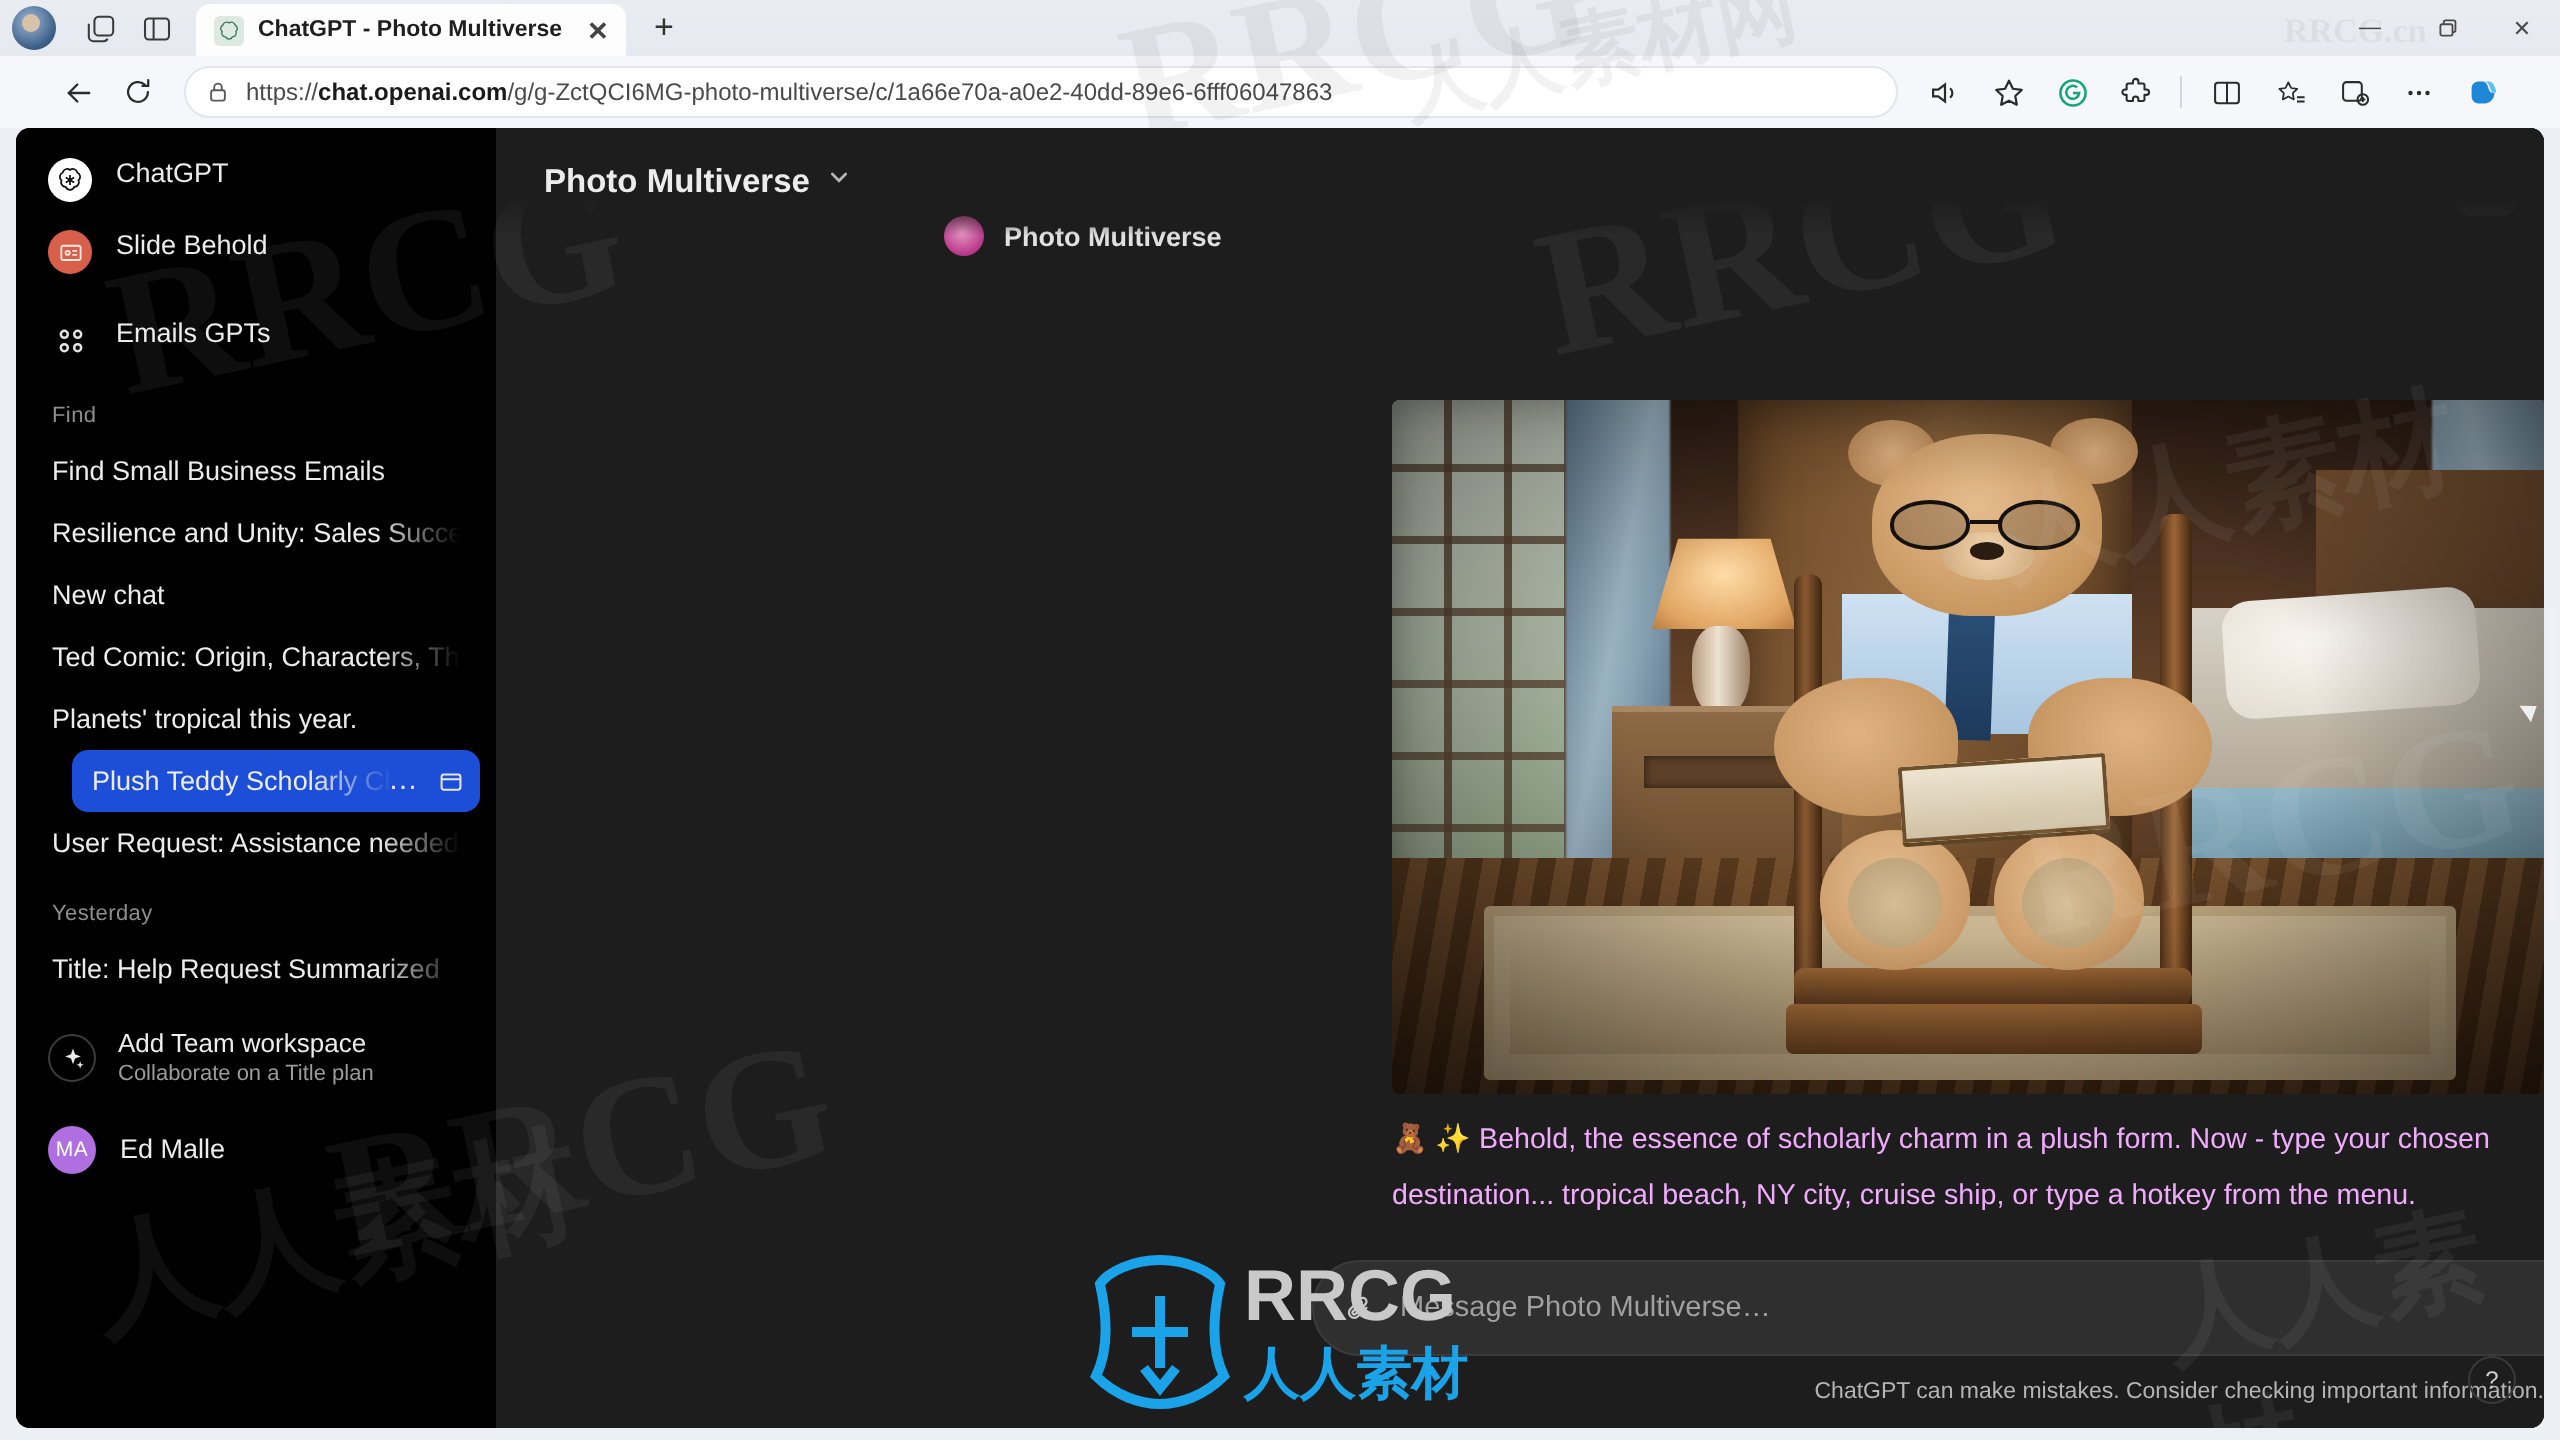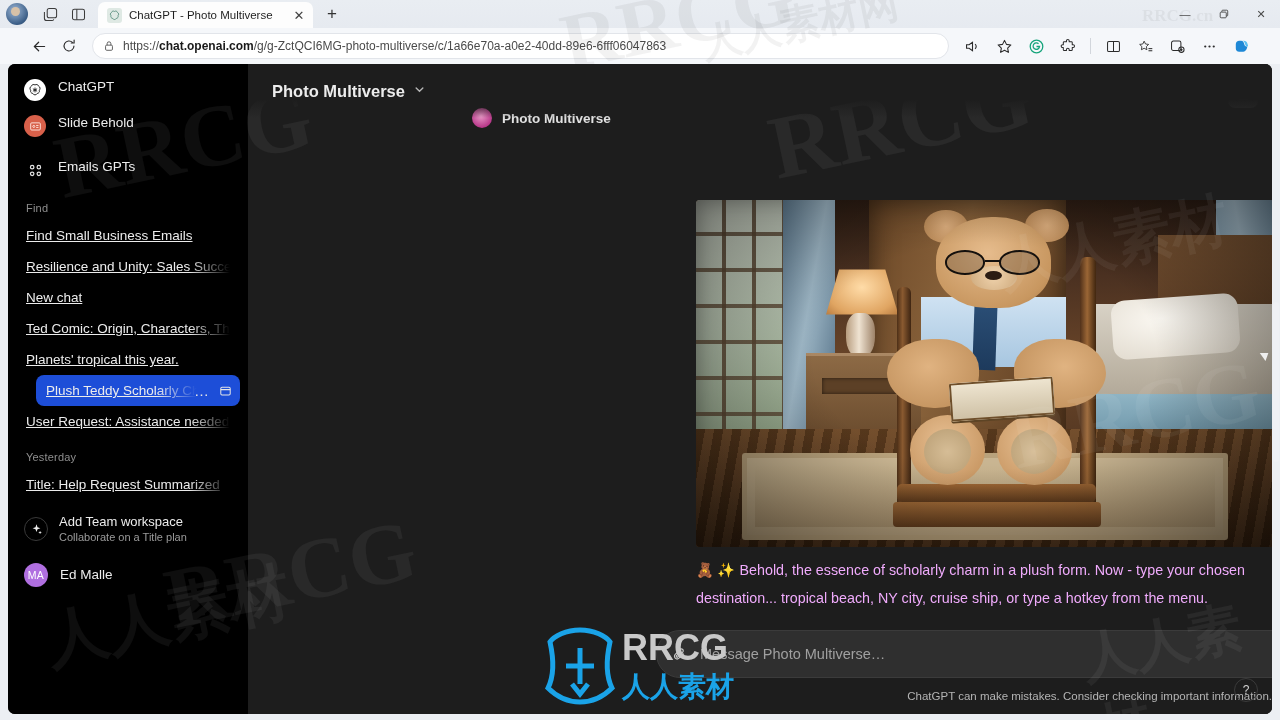--- a/index.html
+++ b/index.html
@@ -31,21 +31,21 @@
   .tb-icon-btn {
     width: 28px; height: 24px; margin-bottom: 2px;
     display: flex; align-items: center; justify-content: center;
     color: #3b3b3b; flex: 0 0 auto;
   }
   .tab {
     height: 26px; min-width: 215px; max-width: 240px;
     background: #fdfdfd; border-radius: 7px 7px 0 0;
     display: flex; align-items: center; gap: 7px;
     padding: 0 6px 0 9px; margin-left: 6px;
-    font-size: 11.5px; color: #1f1f1f; position: relative;
+    font-size: 11.5px; color: #1f1f1f; position: relative; font-weight: bold;
   }
   .tab-fav {
     width: 15px; height: 15px; border-radius: 3px;
     background: #dfe9e4; display:flex; align-items:center; justify-content:center;
     flex: 0 0 auto;
   }
   .tab-title { flex:1 1 auto; white-space: nowrap; overflow: hidden; text-overflow: ellipsis; }
   .tab-close { width: 16px; height:16px; display:flex;align-items:center;justify-content:center;
     font-size: 13px; color:#444; flex:0 0 auto;}
   .newtab { width: 26px; height: 24px; margin: 0 0 2px 6px;
@@ -97,21 +97,20 @@
     font-size: 11px; color: #8e8e8e; padding: 14px 18px 6px 18px; letter-spacing:.2px;
   }
   .chat-row {
     position: relative; margin: 0 8px; padding: 8px 10px; border-radius: 8px;
     font-size: 13.5px; color: #ececec; white-space: nowrap; overflow: hidden;
   }
   .chat-row .txt {
     display:block; overflow:hidden;
     -webkit-mask-image: linear-gradient(to right, #000 80%, transparent 100%);
     mask-image: linear-gradient(to right, #000 80%, transparent 100%);
-    text-decoration: underline;
   }
   .chat-row.active { background: #1d4ed8; margin-left: 28px; }
   .chat-row.active .txt { -webkit-mask-image: linear-gradient(to right,#000 60%,transparent 82%);
                           mask-image: linear-gradient(to right,#000 60%,transparent 82%); }
   .row-actions { position:absolute; right: 8px; top: 50%; transform: translateY(-50%);
                  display:flex; align-items:center; gap: 9px; color:#e6e6e6;}
 
   .team-row {
     display: flex; align-items: center; gap: 11px; margin: 8px 8px 0 8px;
     padding: 6px 8px; border-radius: 8px;

